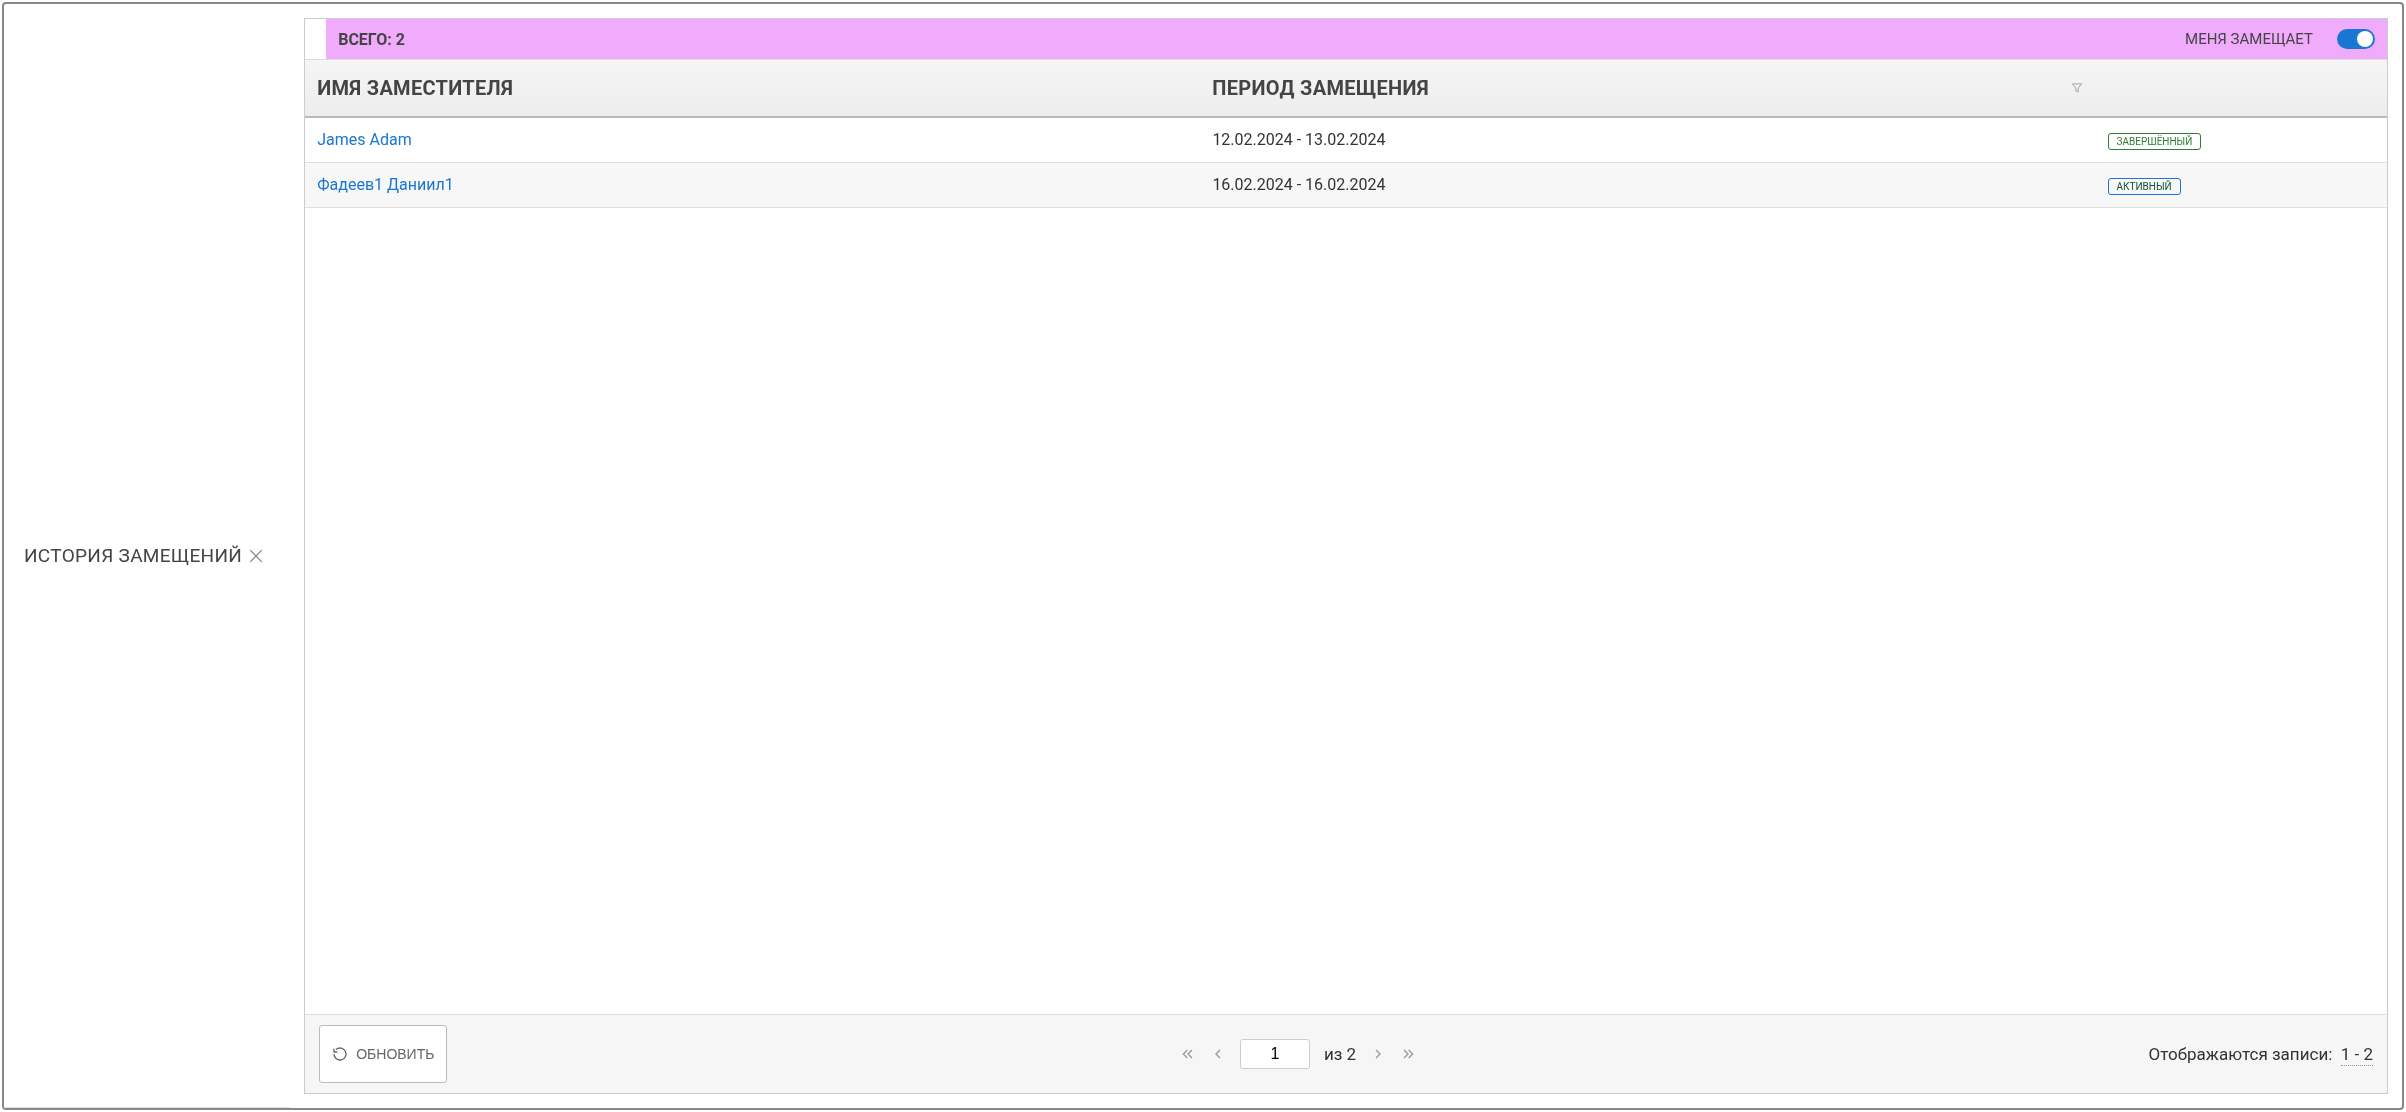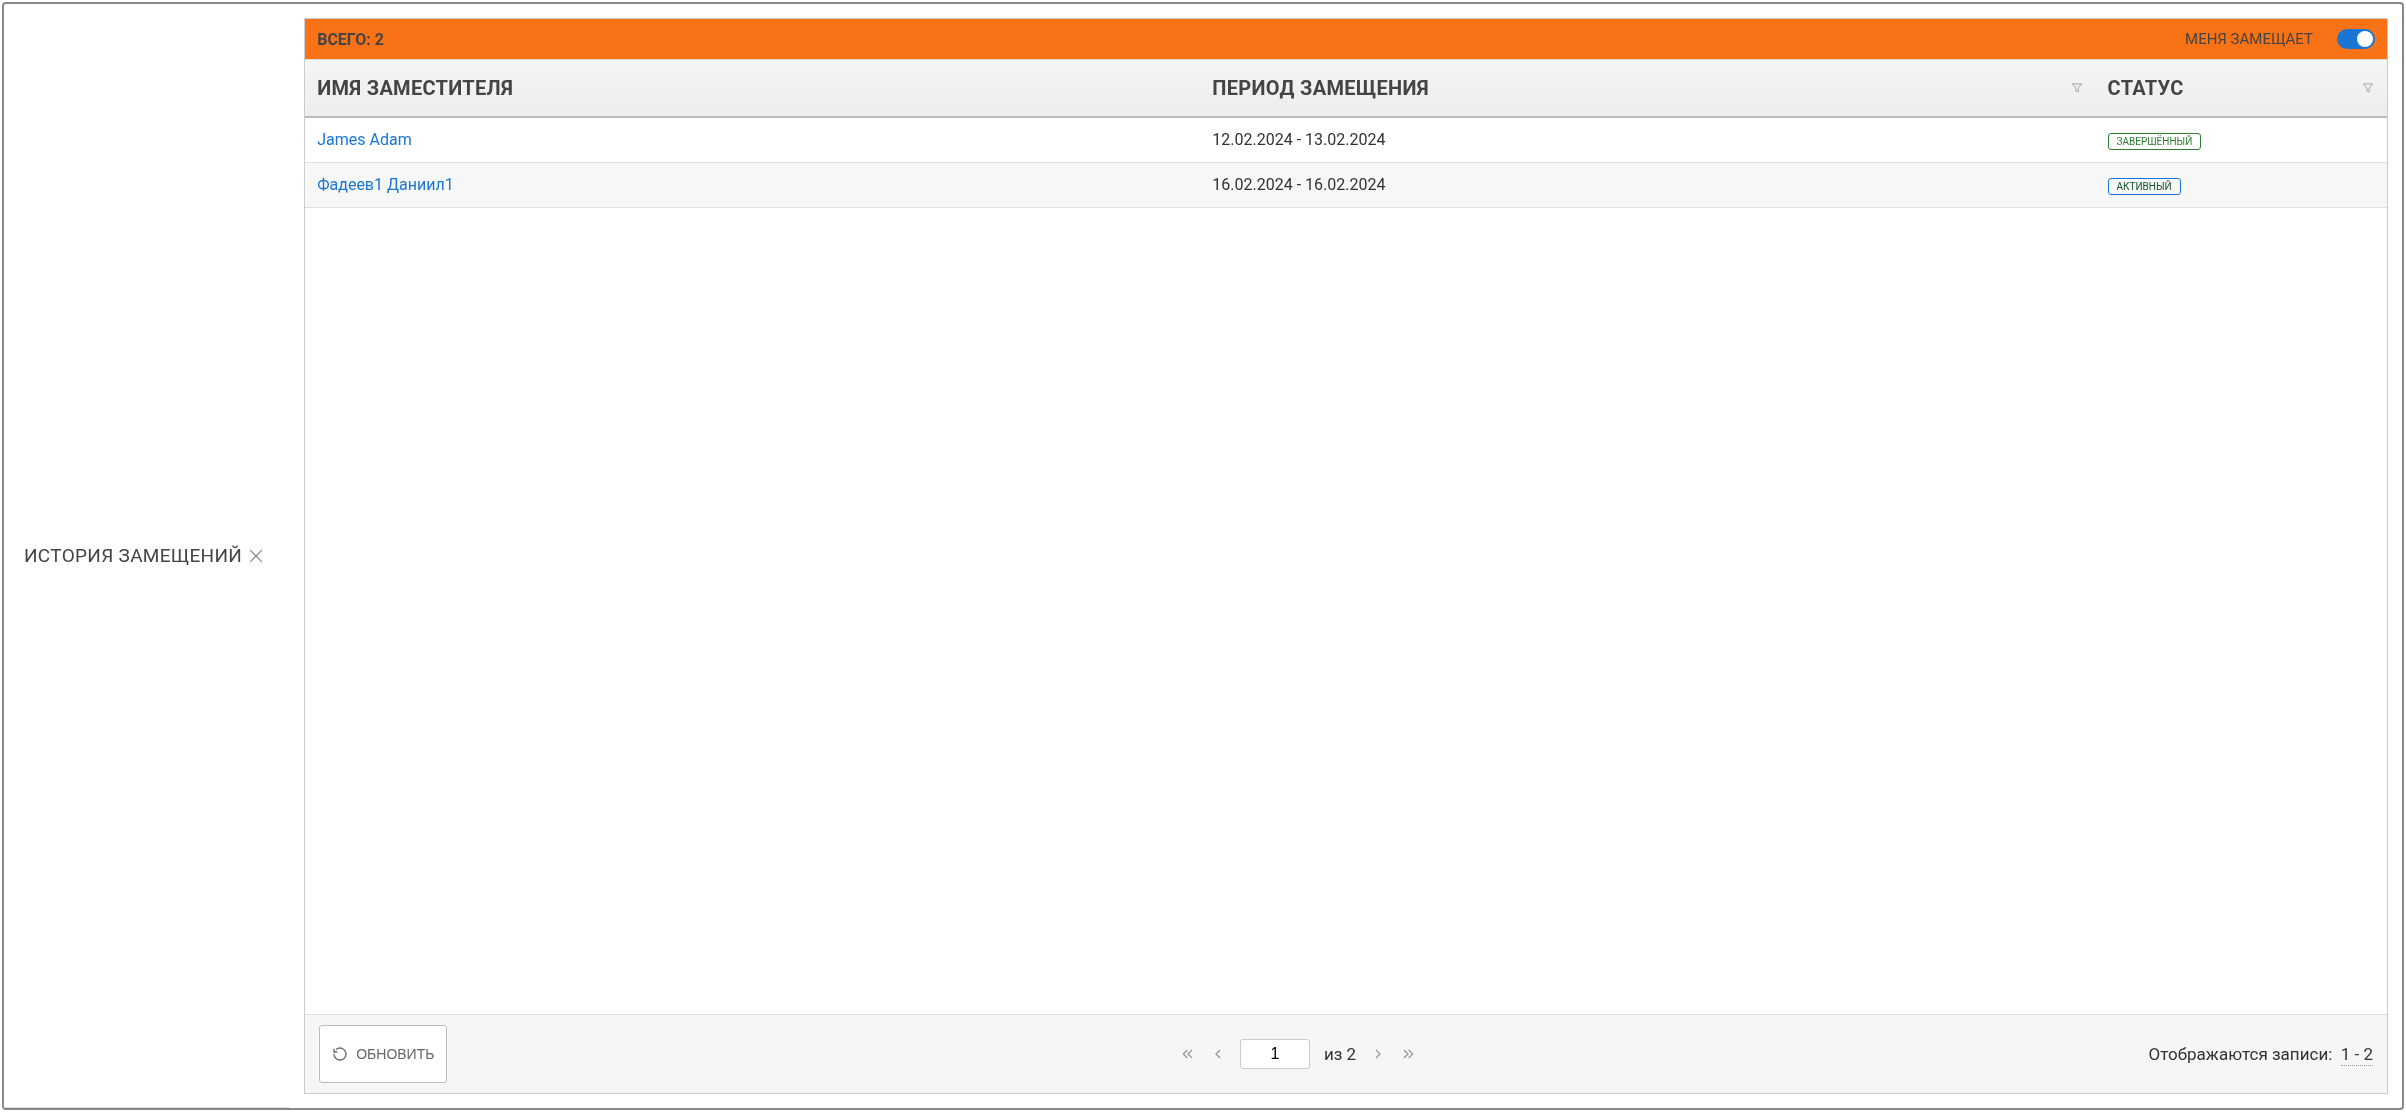--- a/index.html
+++ b/index.html
@@ -56,25 +56,26 @@
       flex-direction: column;
     }
     .table-wrap {
       border: 1px solid #ccc;
       flex: 1;
       display: flex;
       flex-direction: column;
       background: #fff;
     }
     .table-top {
-      background: #f97316;
+      background: #f0abfc;
       padding: 10px 12px;
       display: flex;
       align-items: center;
       justify-content: space-between;
+      margin-left: 21px;
     }
     .total-count {
       font-size: 16px;
       font-weight: 700;
       color: #444;
     }
     .toggle-group {
       display: flex;
       align-items: center;
       gap: 24px;
@@ -131,20 +132,21 @@
       fill: none;
       stroke-width: 1.5;
     }
     .table-body {
       flex: 1;
       overflow-y: auto;
     }
     .row {
       display: flex;
       border-bottom: 1px solid #e0e0e0;
+      justify-content: flex-end;
     }
     .row:nth-child(even) {
       background: #f7f7f7;
     }
     .td {
       padding: 12px 12px;
       font-size: 16px;
       color: #333;
     }
     .link {
@@ -262,28 +264,20 @@
           <span>ИМЯ ЗАМЕСТИТЕЛЯ</span>
         </div>
         <div class="th col-period">
           <span>ПЕРИОД ЗАМЕЩЕНИЯ</span>
           <span class="filter-icon">
             <svg viewBox="0 0 24 24">
                 <path d="M4 5 H20 L14 12 V19 L10 17 V12 Z"></path>
               </svg>
           </span>
         </div>
-        <div class="th col-status">
-          <span>СТАТУС</span>
-          <span class="filter-icon">
-            <svg viewBox="0 0 24 24">
-                <path d="M4 5 H20 L14 12 V19 L10 17 V12 Z"></path>
-              </svg>
-          </span>
-        </div>
       </div>
 
       <div class="table-body">
         <div class="row">
           <div class="td col-name"><span class="link">James Adam</span></div>
           <div class="td col-period">12.02.2024 - 13.02.2024</div>
           <div class="td col-status"><span class="badge badge-completed">ЗАВЕРШЁННЫЙ</span></div>
         </div>
         <div class="row">
           <div class="td col-name"><span class="link">Фадеев1 Даниил1</span></div>

